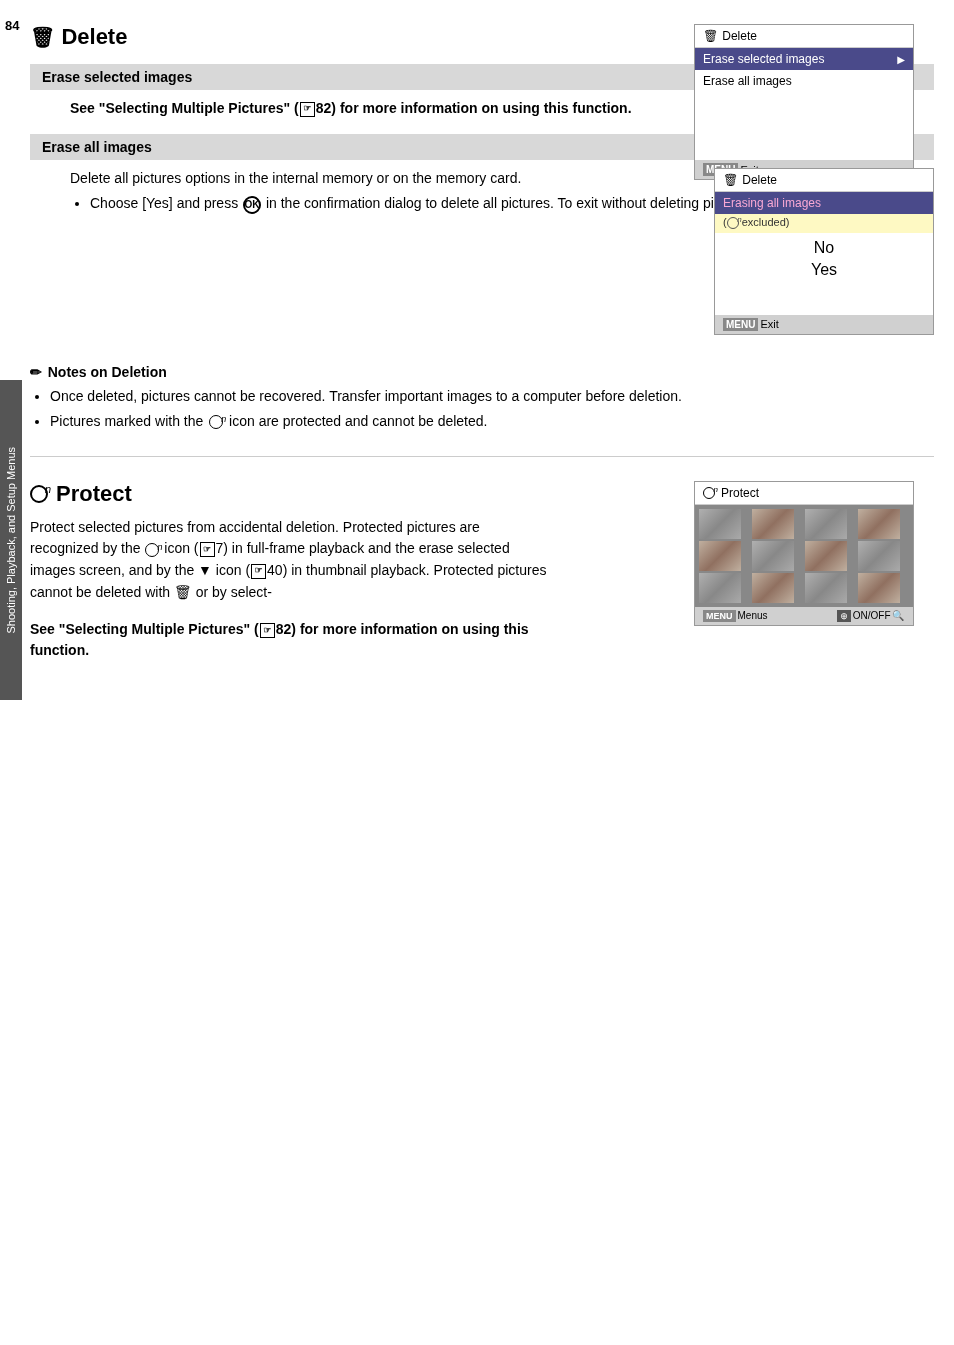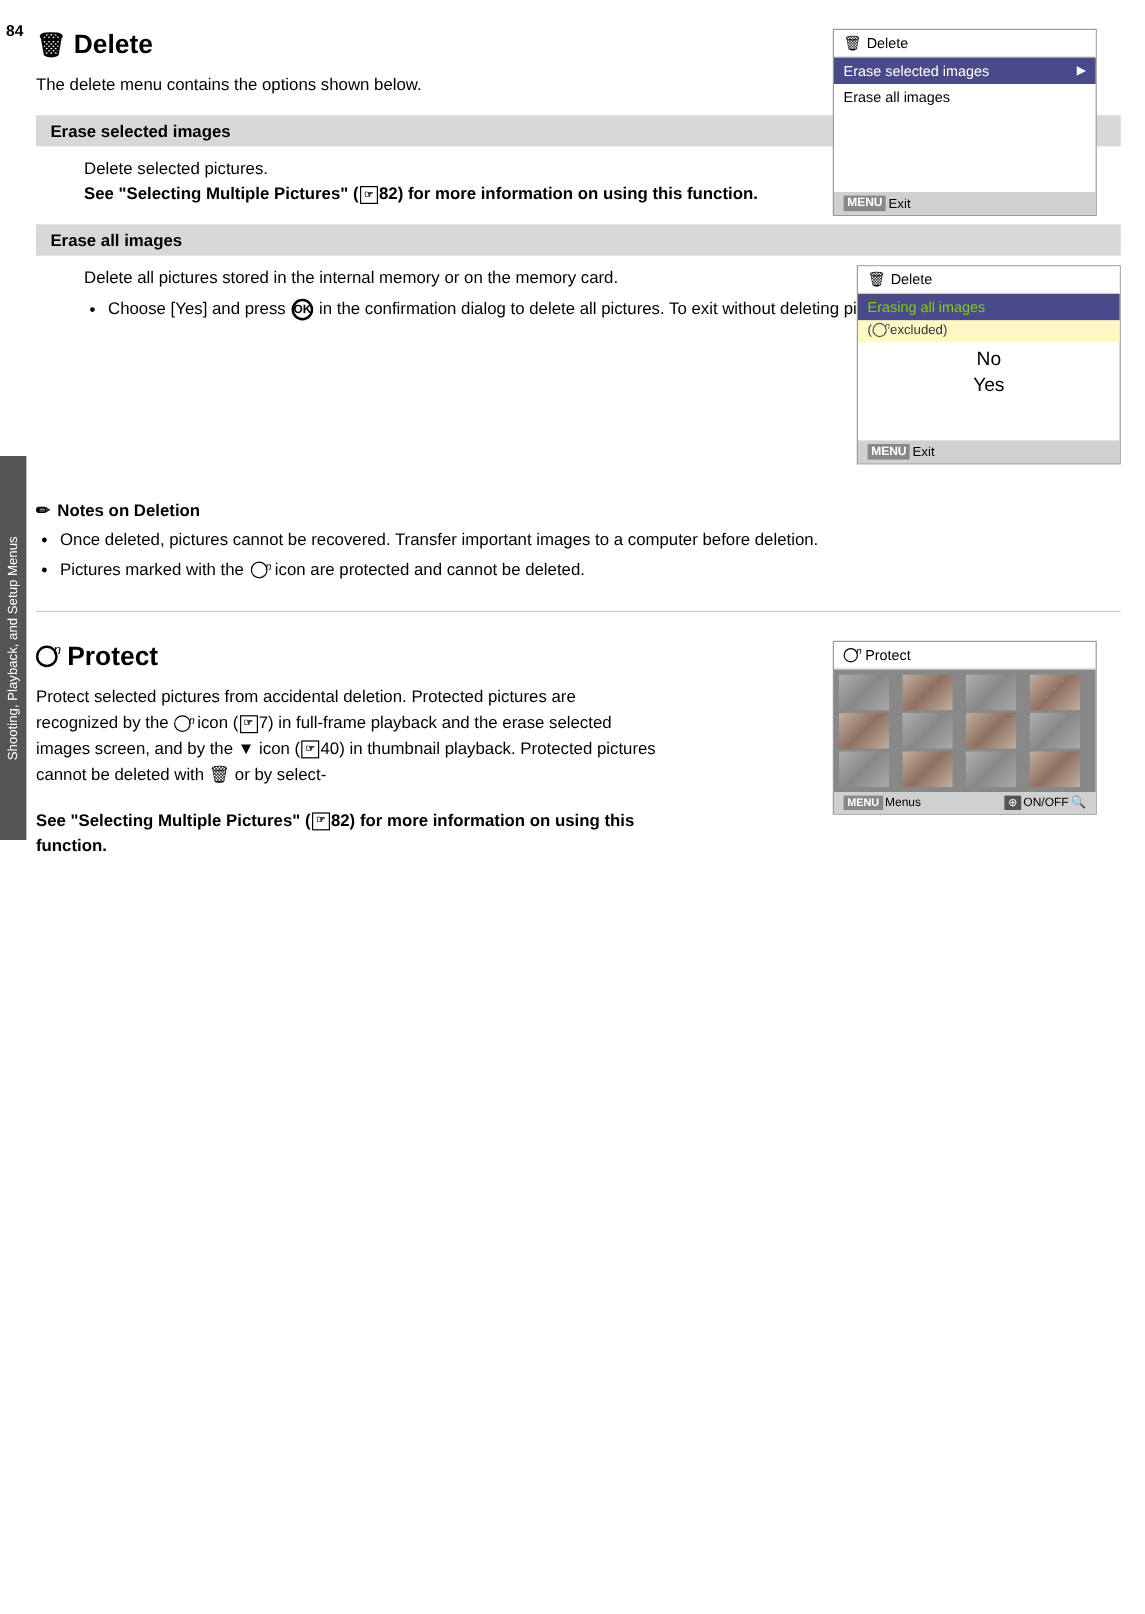--- a/index.html
+++ b/index.html
@@ -161,21 +161,21 @@
     .camera-menu-box2 {
       position: absolute;
       right: 20px;
       width: 220px;
       border: 1px solid #999;
       background: #fff;
       font-size: 12px;
     }
     .camera-menu-highlight {
       background: #4a4a8a;
-      color: #84cc16;
+      color: #f9a8d4;
       padding: 4px 8px;
       font-size: 12px;
     }
     .camera-menu-sub {
       padding: 2px 8px 4px 8px;
       font-size: 11px;
       color: #333;
       background: #fef9c3;
     }
     .camera-menu-options {
@@ -334,48 +334,46 @@
 
 <div class="main-content">
 
   <div class="section-delete">
 
     <div class="section-title">
       <span class="trash-icon">🗑</span>
       <span>Delete</span>
     </div>
 
-    <p class="body-text">The delete menu contains the options shown below.</p>
 
     <div class="camera-menu-box" style="top: 10px;">
       <div class="camera-menu-title-bar">
         <span>🗑</span>
         <span>Delete</span>
       </div>
       <div class="camera-menu-item selected">Erase selected images</div>
       <div class="camera-menu-item">Erase all images</div>
       <div style="height: 38px;"></div>
       <div class="camera-menu-footer">
         <span class="menu-btn-box">MENU</span>
         <span>Exit</span>
       </div>
     </div>
 
     <div class="sub-section-header">Erase selected images</div>
     <div class="sub-content">
-      <p>Delete selected pictures.</p>
       <p class="bold-ref">
         See "Selecting Multiple Pictures" (<span class="ref-icon">☞</span><span>82</span>) for more information on using this function.
       </p>
     </div>
 
     <div class="sub-section-header">Erase all images</div>
     <div style="position: relative; min-height: 180px;">
       <div class="sub-content">
-        <p>Delete all pictures stored in the internal memory or on the memory card.</p>
+        <p>Delete all pictures options in the internal memory or on the memory card.</p>
         <ul class="bullet-list">
           <li>
             Choose [Yes] and press <span class="ok-btn-lg">OK</span> in the confirmation dialog to delete all pictures. To exit without deleting pictures, choose [No] and press <span class="ok-btn-lg">OK</span>.
           </li>
         </ul>
       </div>
 
       <div class="camera-menu-box2" style="top: 0px; right: 0;">
         <div class="camera-menu-title-bar">
           <span>🗑</span>

